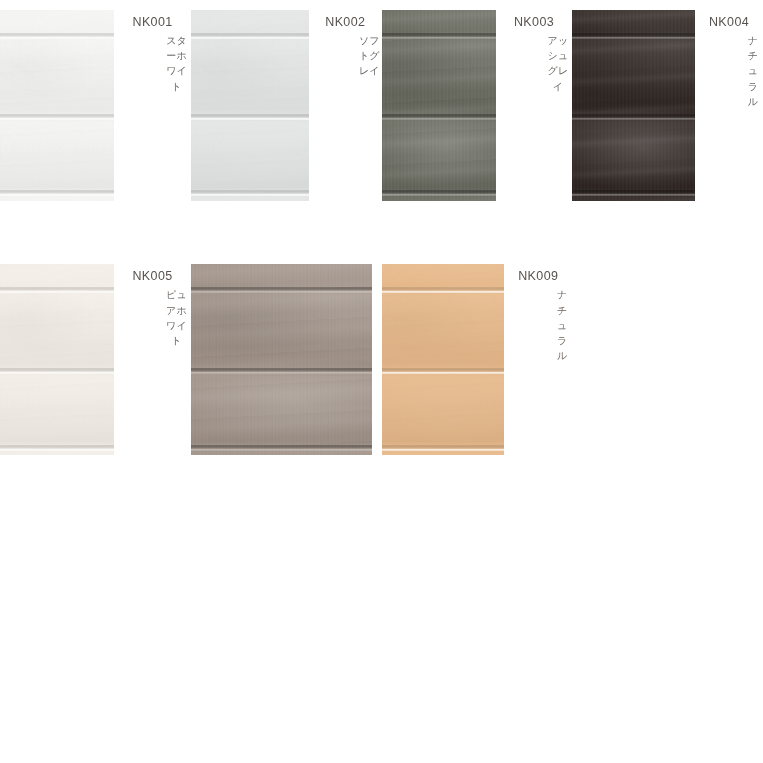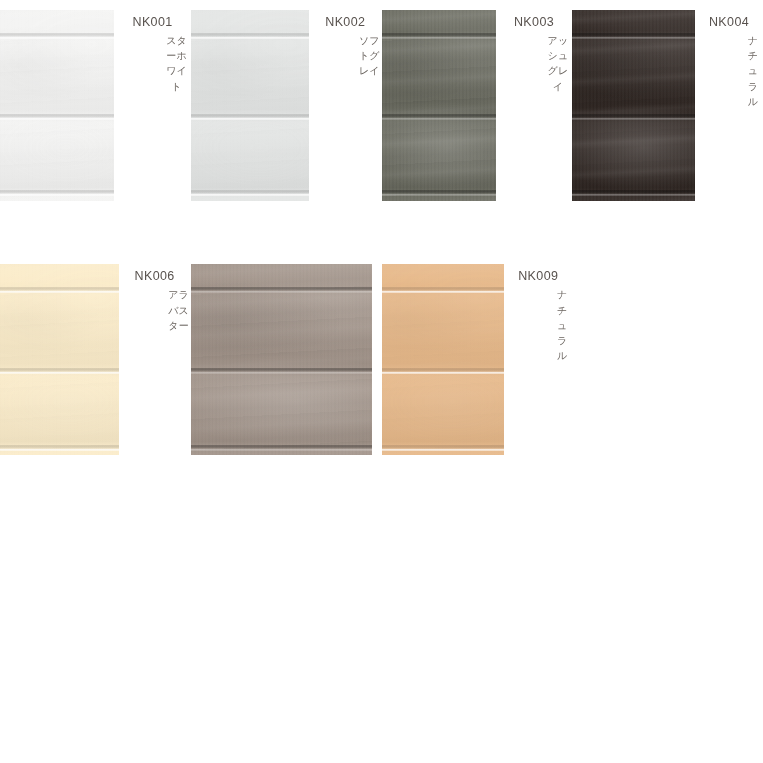--- a/index.html
+++ b/index.html
@@ -198,32 +198,32 @@
         <div class="groove g1"></div>
         <div class="groove g2"></div>
         <div class="groove g3"></div>
       </div>
       <div class="label-block">
         <div class="code">NK004</div>
         <div class="name">ナチュラル</div>
       </div>
     </div>
     <div class="swatch-cell">
-      <div class="tile smooth" style="background-color: rgb(251, 236, 202);">
-        <div class="grain fibres"></div>
-        <div class="grain bands"></div>
-        <div class="grain figure"></div>
-        <div class="relief"></div>
-        <div class="groove g1"></div>
-        <div class="groove g2"></div>
-        <div class="groove g3"></div>
-      </div>
-      <div class="label-block">
-        <div class="code">NK006</div>
-        <div class="name">アラバスター</div>
+      <div class="tile smooth" style="background-color: rgb(243, 238, 231);">
+        <div class="grain fibres"></div>
+        <div class="grain bands"></div>
+        <div class="grain figure"></div>
+        <div class="relief"></div>
+        <div class="groove g1"></div>
+        <div class="groove g2"></div>
+        <div class="groove g3"></div>
+      </div>
+      <div class="label-block">
+        <div class="code">NK005</div>
+        <div class="name">ピュアホワイト</div>
       </div>
     </div>
     <div class="swatch-cell">
       <div class="tile medgrain" style="background-color: rgb(162, 148, 138);">
         <div class="grain fibres"></div>
         <div class="grain bands"></div>
         <div class="grain figure"></div>
         <div class="relief"></div>
         <div class="groove g1"></div>
         <div class="groove g2"></div>

